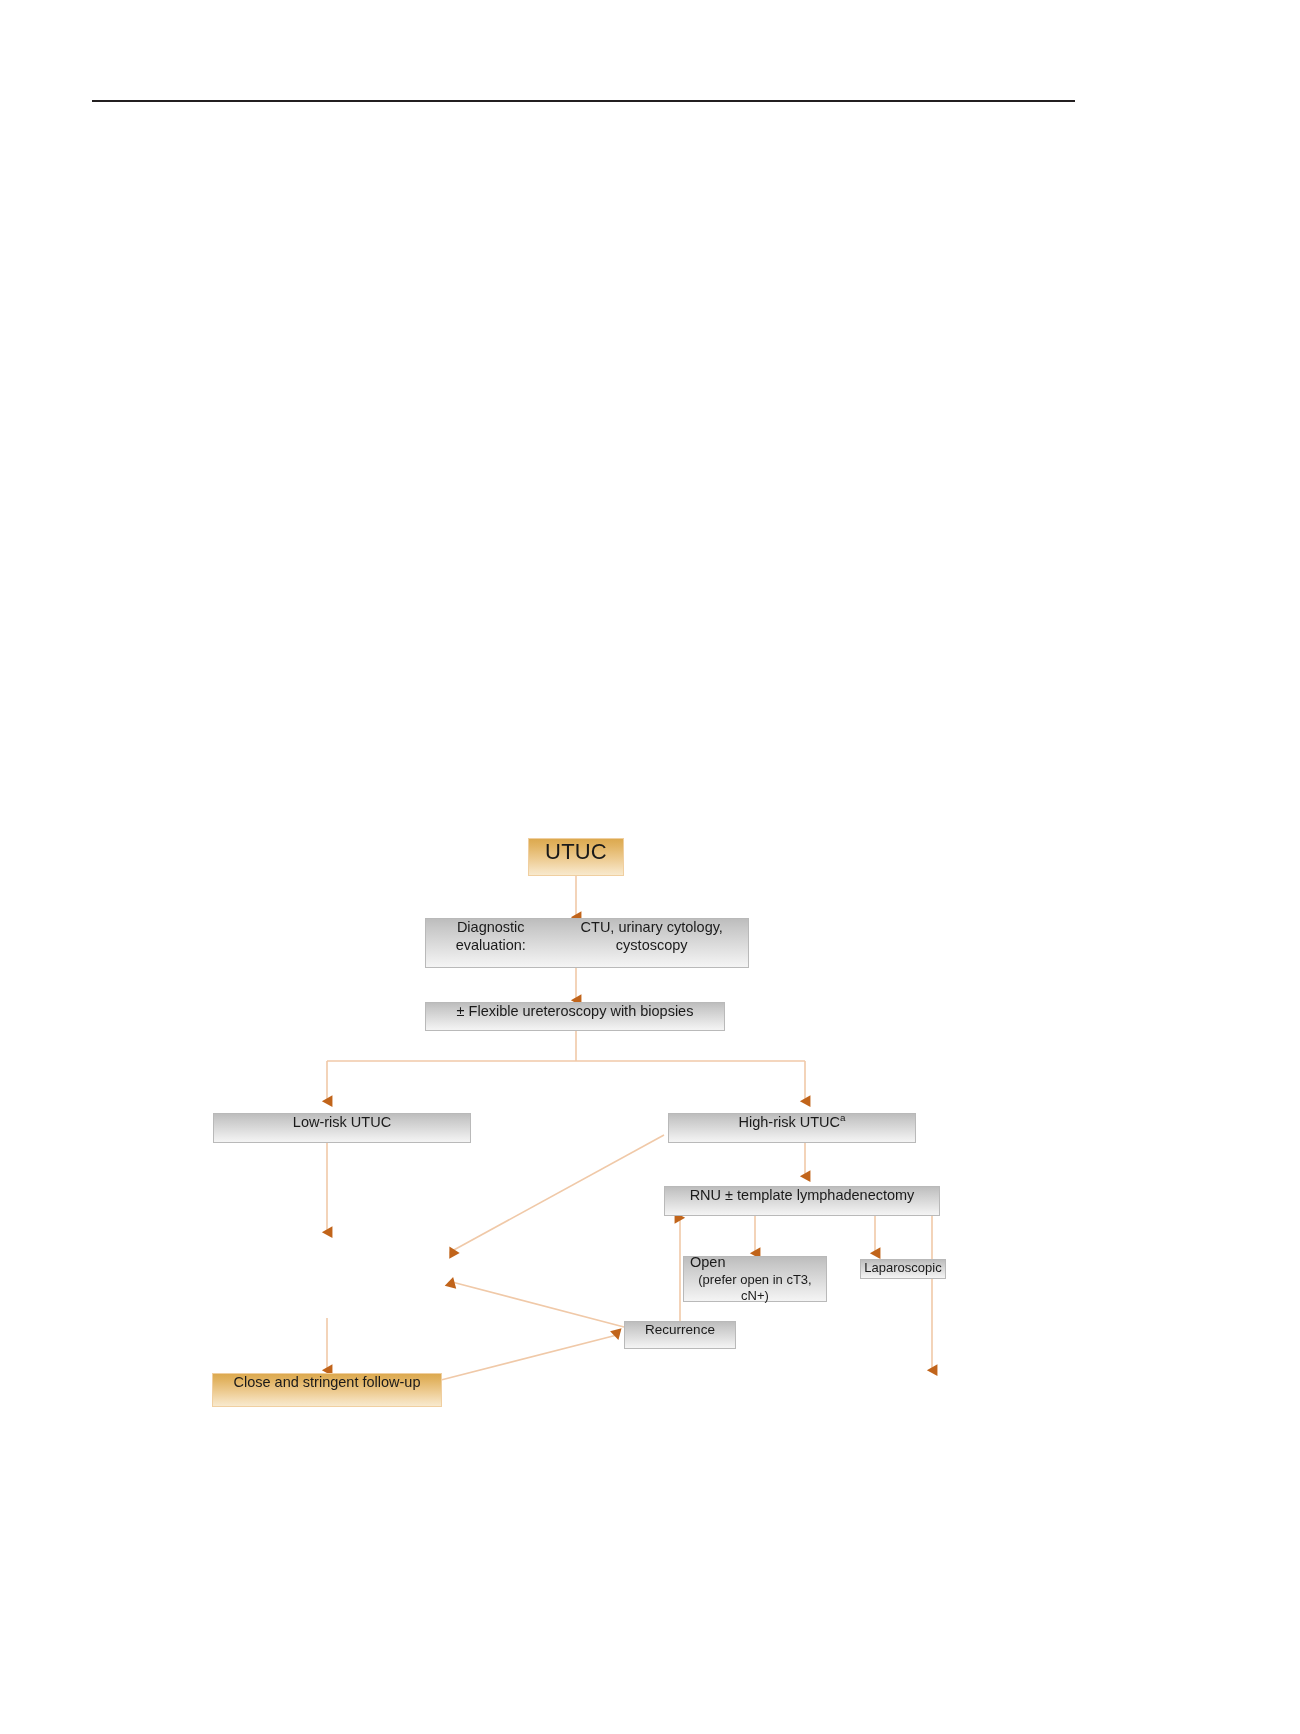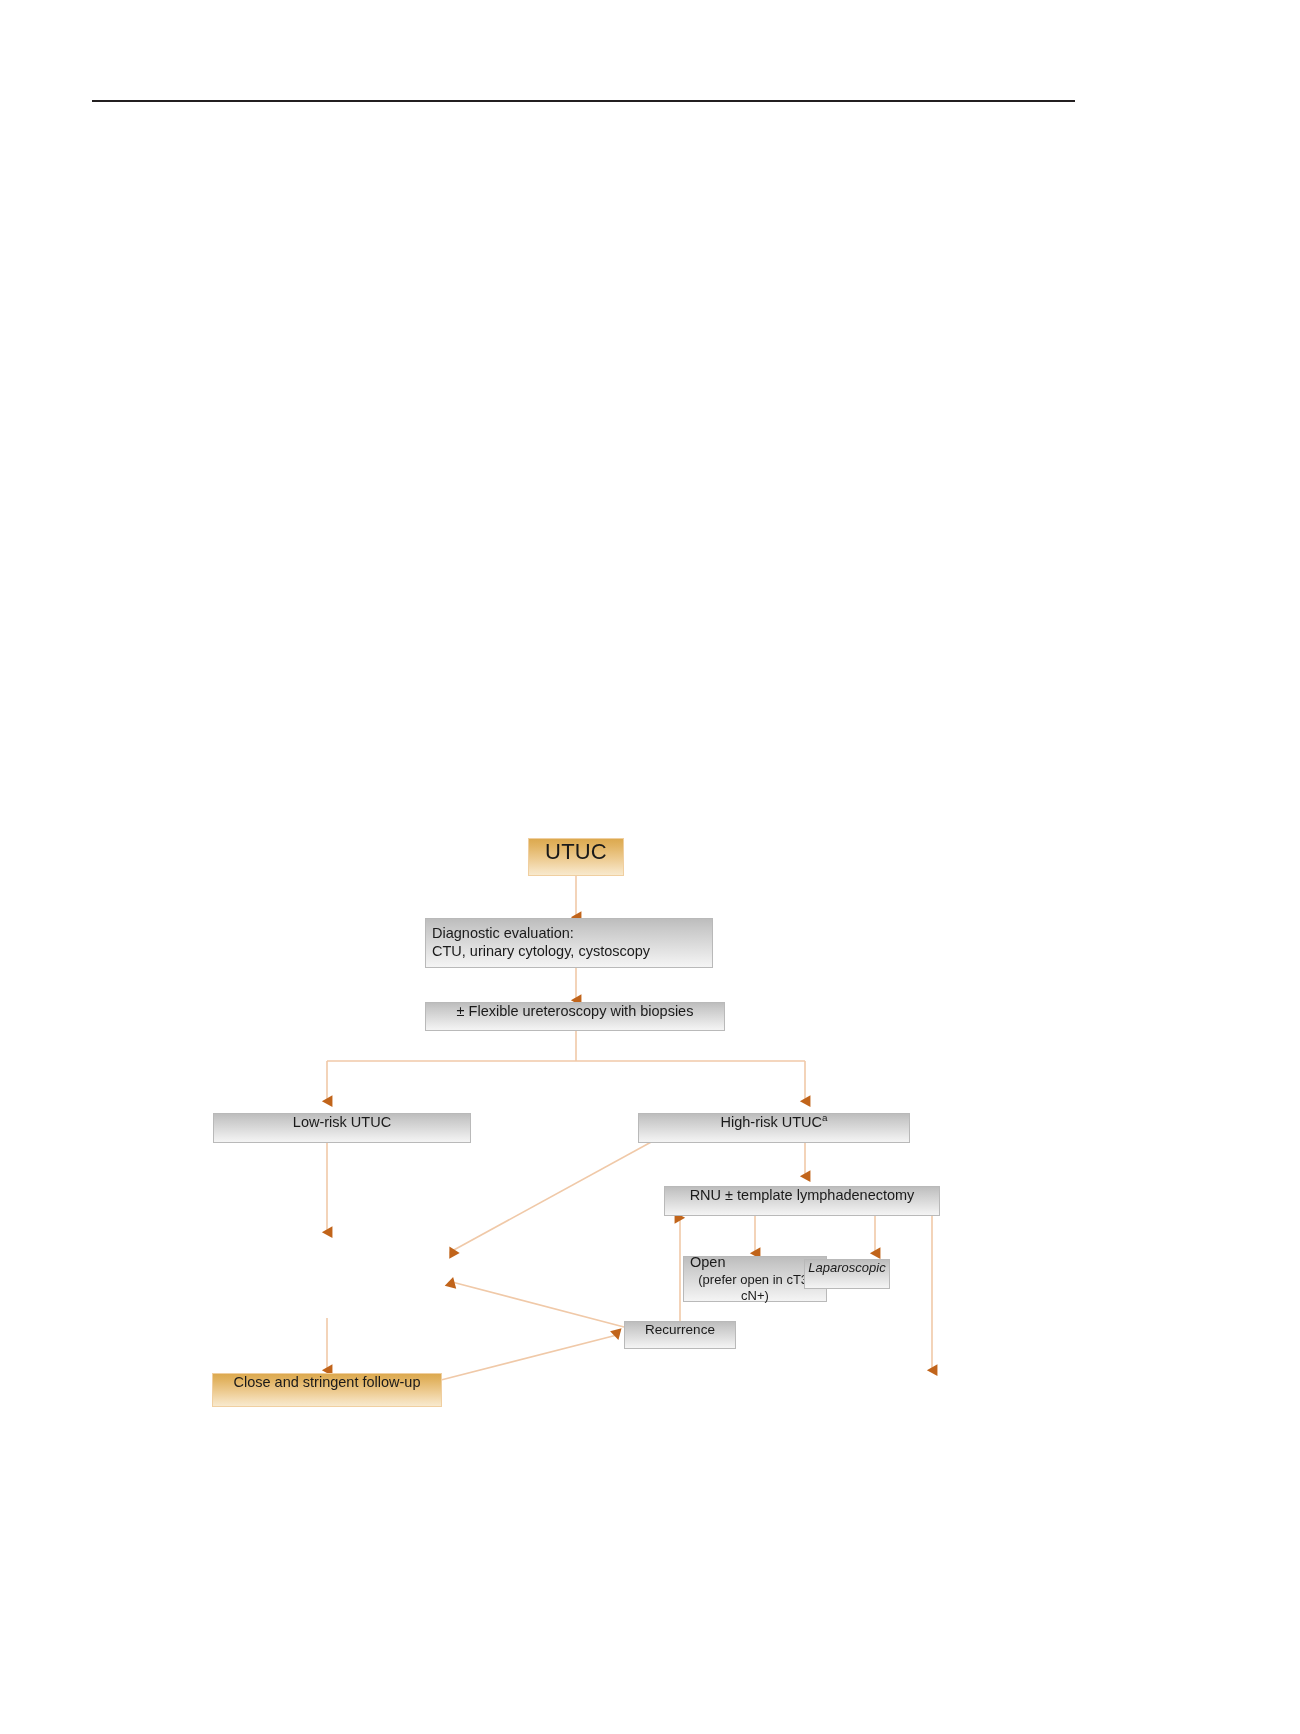--- a/index.html
+++ b/index.html
@@ -120,48 +120,48 @@
         <path d="M624,1327 L452,1282" marker-end="url(#ah)"></path>
 
         <path d="M680,1322 L680,1218" marker-end="url(#ah)"></path>
       </g>
     </svg>
 
     <div class="node tan tan-title" style="left:528px; top:838px; width:96px; height:38px;">
       <span class="txt">UTUC</span>
     </div>
 
-    <div class="node gray" style="left:425px; top:918px; width:288px; height:50px; flex-direction:column;">
+    <div class="node gray" style="left:425px; top:918px; width:324px; height:50px; flex-direction:row;">
       <span class="txt">Diagnostic evaluation:</span>
       <span class="txt">CTU, urinary cytology, cystoscopy</span>
     </div>
 
     <div class="node gray" style="left:425px; top:1002px; width:300px; height:29px;">
       <span class="txt">± Flexible ureteroscopy with biopsies</span>
     </div>
 
     <div class="node gray" style="left:213px; top:1113px; width:258px; height:30px;">
       <span class="txt">Low-risk UTUC</span>
     </div>
 
-    <div class="node gray" style="left:638px; top:1113px; width:272px; height:30px;">
+    <div class="node gray" style="left:668px; top:1113px; width:248px; height:30px;">
       <span class="txt"><span>High-risk UTUC</span><sup>a</sup></span>
     </div>
 
 
     <div class="node gray" style="left:664px; top:1186px; width:276px; height:30px;">
       <span class="txt">RNU ± template lymphadenectomy</span>
     </div>
 
     <div class="node gray" style="left:683px; top:1256px; width:144px; height:46px; flex-direction:column;">
       <span class="txt">Open</span>
       <span class="txt" style="font-size:13px;">(prefer open in cT3, cN+)</span>
     </div>
 
-    <div class="node gray" style="left:804px; top:1259px; width:86px; height:30px;font-style:italic;">
+    <div class="node gray" style="left:860px; top:1259px; width:86px; height:20px;">
       <span class="txt" style="font-size:13px;">Laparoscopic</span>
     </div>
 
     <div class="node gray" style="left:624px; top:1321px; width:112px; height:28px;">
       <span class="txt" style="font-size:13.5px;">Recurrence</span>
     </div>
 
     <div class="node tan" style="left:212px; top:1373px; width:230px; height:34px;">
       <span class="txt">Close and stringent follow-up</span>
     </div>

